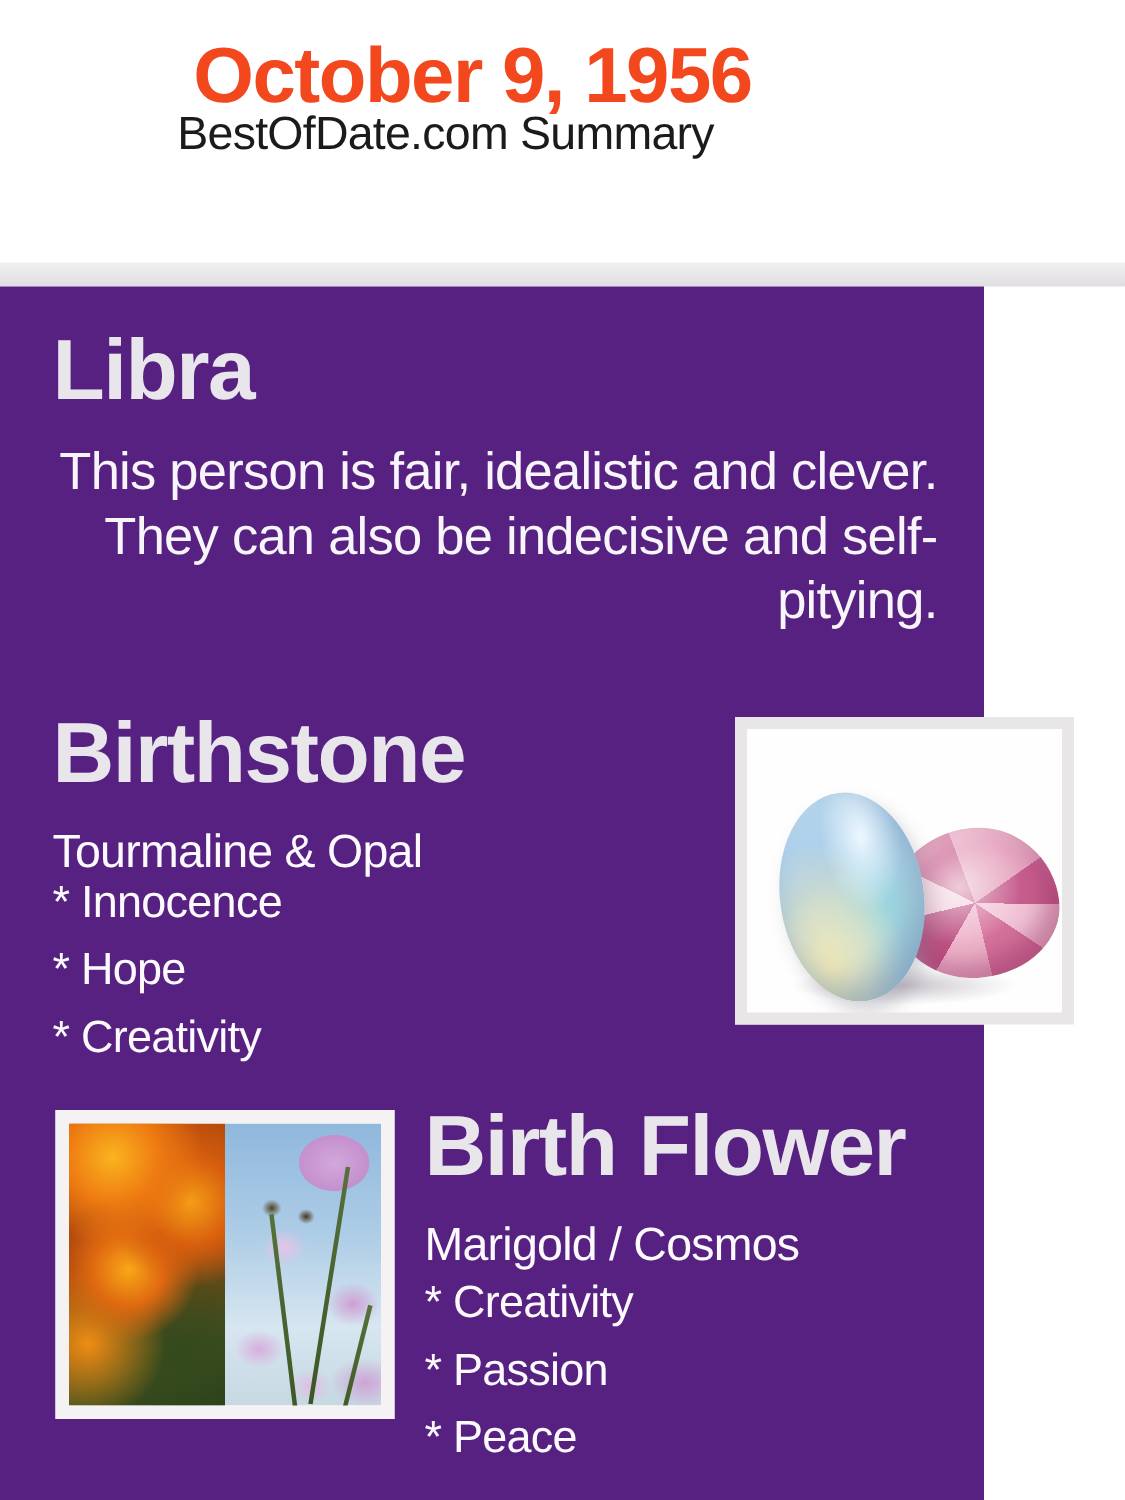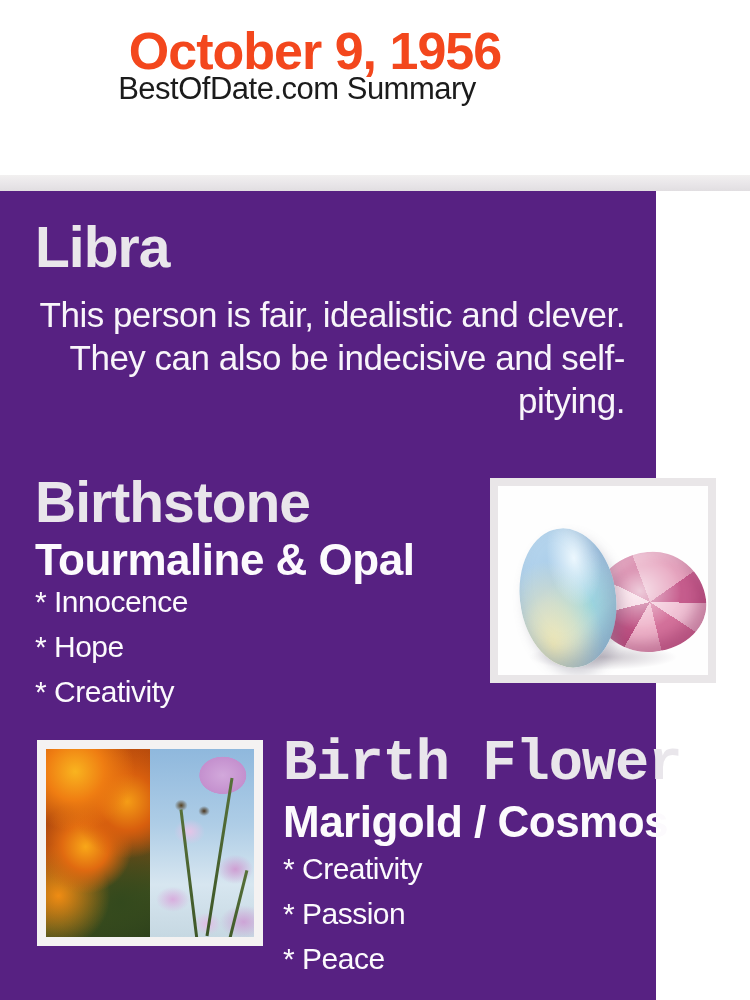--- a/index.html
+++ b/index.html
@@ -35,22 +35,22 @@
   .main {
     position:absolute; left:0; top:191px; width:656px; height:809px;
     background:#572182;
   }
 
   .h-big {
     position:absolute; font-size:57px; font-weight:700; letter-spacing:-1px;
     color:#E9E6EB; line-height:1.1; white-space:nowrap;
   }
   .sub-big {
-    position:absolute; font-size:44px; font-weight:700; letter-spacing:-0.5px;
-    color:#FCFAFD; line-height:1.1; white-space:nowrap;
+    position:absolute; font-size:31px; font-weight:400; letter-spacing:-0.5px;
+    color:#FCFAFD; line-height:1.1; white-space:nowrap;margin-top:15px;
   }
   .trait-list { position:absolute; list-style:none; }
   .trait-list li {
     font-size:30px; font-weight:400; letter-spacing:-0.5px; color:#FCFAFD;
     line-height:34px; margin-bottom:11px; white-space:nowrap;
   }
 
   .zodiac-heading { left:35px; top:25px; }
   .zodiac-desc {
     position:absolute; left:35px; top:102px; width:590px;
@@ -124,21 +124,21 @@
       radial-gradient(ellipse 24px 18px at 22% 80%, #D8AEDE 0%, rgba(216,174,222,0) 70%),
       radial-gradient(ellipse 34px 24px at 90% 92%, #CDA4D6 0%, rgba(205,164,214,0) 70%),
       radial-gradient(ellipse 20px 16px at 55% 93%, #E0BCE4 0%, rgba(224,188,228,0) 70%),
       linear-gradient(180deg, #8FB8DD 0%, #AECDE6 40%, #D7E6F0 72%, #C6D8E2 100%);
   }
   .stem { position:absolute; width:3px; background:linear-gradient(180deg,#57713A,#3C5526); }
   .stem-1 { left:68px; top:28px; height:160px; transform:rotate(9deg); }
   .stem-2 { left:38px; top:60px; height:140px; transform:rotate(-7deg); }
   .stem-3 { left:85px; top:120px; height:86px; transform:rotate(14deg); }
 
-  .birth-flower-heading { left:283px; top:542px;font-family:Liberation Mono, monospace; }
+  .birth-flower-heading { left:283px; top:542px; }
   .birth-flower-names  { left:283px; top:607px; }
   .birth-flower-traits { left:283px; top:661px; }
 </style>
 </head>
 <body>
 
 <div class="page">
 
   <header class="header">
     <h1 class="date-title">October 9, 1956</h1>

